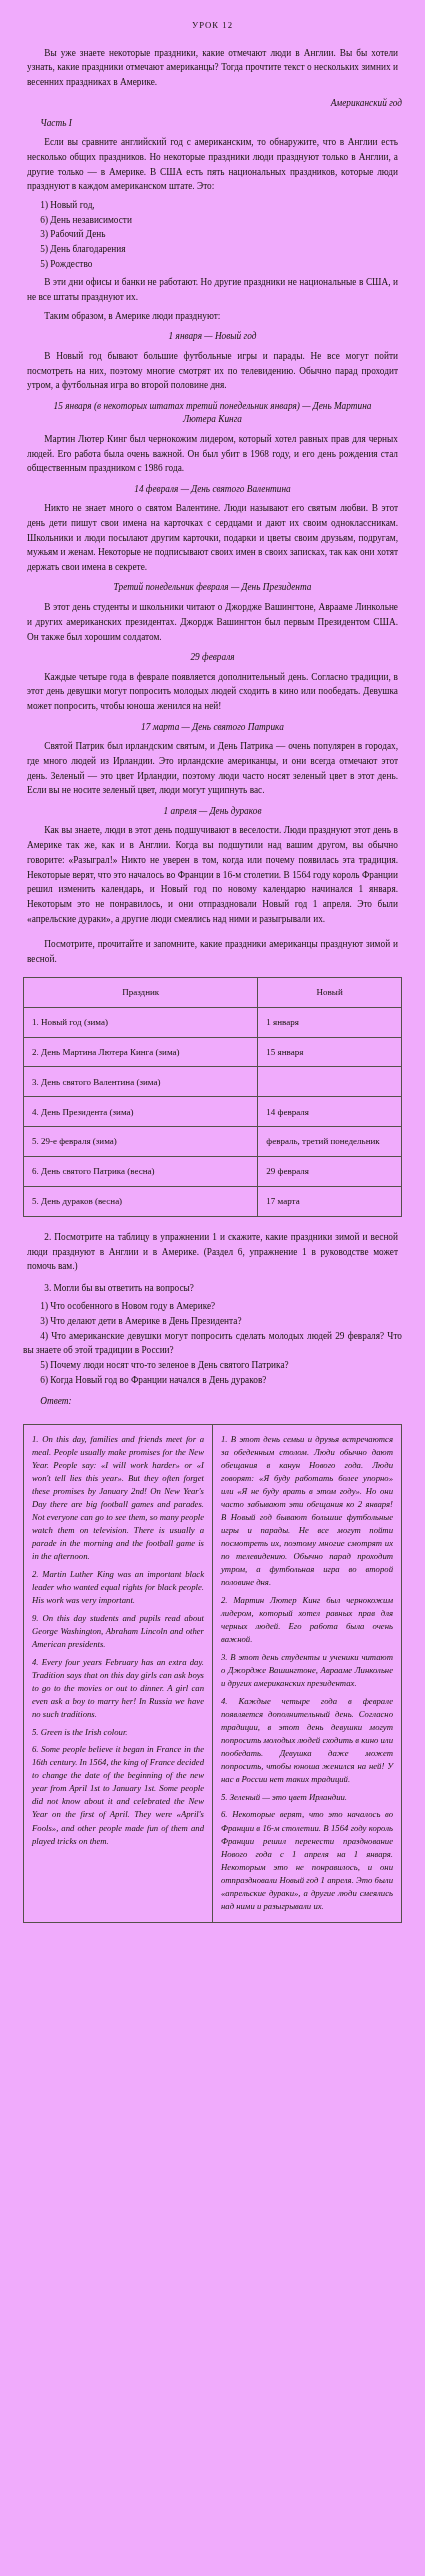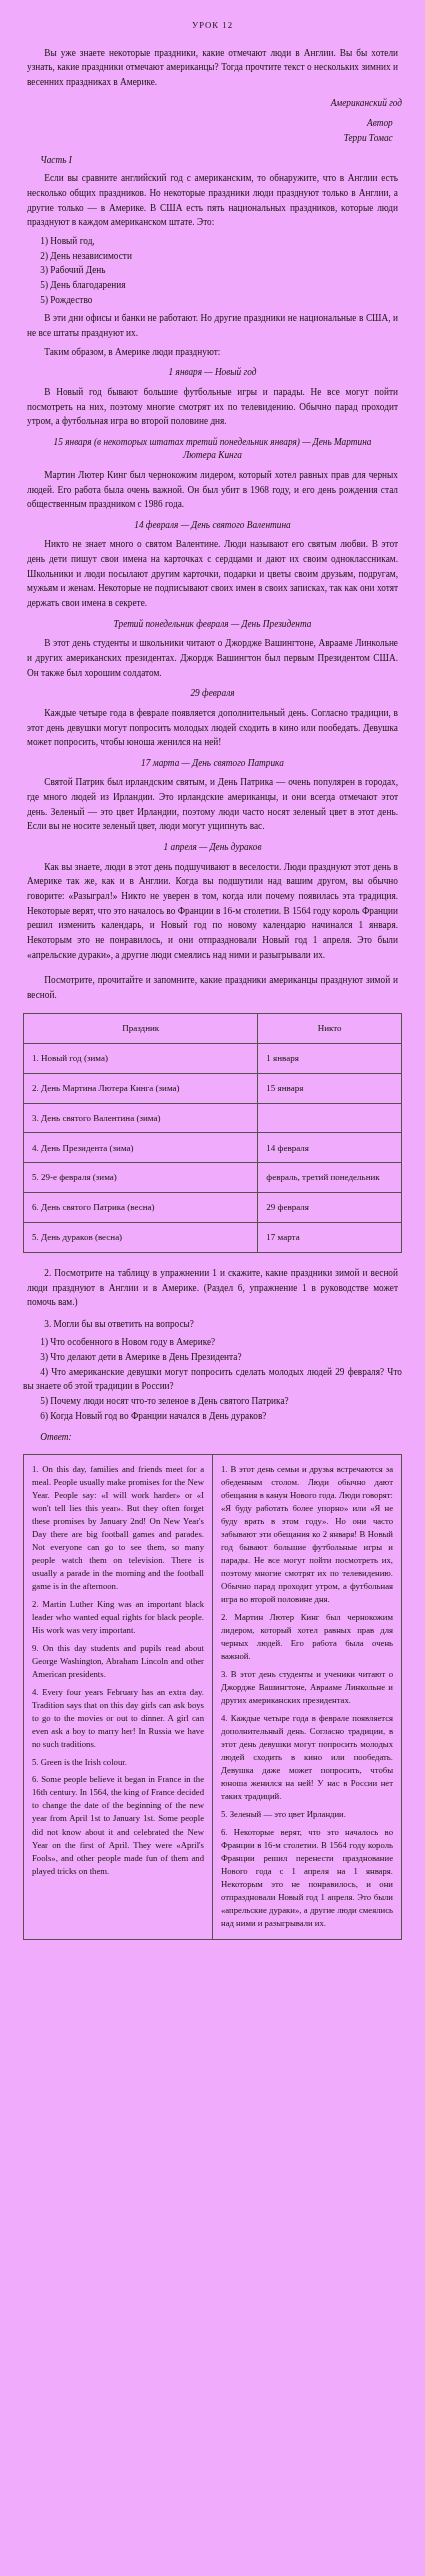--- a/index.html
+++ b/index.html
@@ -80,21 +80,22 @@
     text-align: justify;
   }
   .answers-label {
     font-style: italic;
     text-indent: 17.3px;
     margin: 6.7px 0 5.3px 0;
   }
   .answers-table {
     width: 100%;
     border-collapse: collapse;
-    margin-top: 9px;
+    margin-top: 15px;
+    font-style: italic;
   }
   .answers-table td {
     border: 0.7px solid #55504a;
     width: 50%;
     padding: 8px 8px 9.3px 8px;
     vertical-align: top;
     font-size: 8.7px;
     line-height: 1.5;
   }
   .ans {
@@ -107,32 +108,28 @@
 <body>
 
 <div class="page">
 
   <div class="lesson-header">УРОК 12</div>
 
   <p class="para indent">Вы уже знаете некоторые праздники, какие отмечают люди в Англии. Вы бы хотели узнать, какие праздники отмечают американцы? Тогда прочтите текст о нескольких зимних и весенних праздниках в Америке.</p>
 
   <div class="doc-title">Американский год</div>
 
-  <div class="author-block">
-    <div>Автор</div>
-    <div>Терри Томас</div>
-  </div>
 
   <div class="part-label">Часть I</div>
 
   <p class="para indent">Если вы сравните английский год с американским, то обнаружите, что в Англии есть несколько общих праздников. Но некоторые праздники люди празднуют только в Англии, а другие только — в Америке. В США есть пять национальных праздников, которые люди празднуют в каждом американском штате. Это:</p>
 
   <div class="holiday-list">
     <div class="list-item">1) Новый год,</div>
-    <div class="list-item">2) День независимости</div>
+    <div class="list-item">6) День независимости</div>
     <div class="list-item">3) Рабочий День</div>
     <div class="list-item">5) День благодарения</div>
     <div class="list-item">5) Рождество</div>
   </div>
 
   <p class="para indent">В эти дни офисы и банки не работают. Но другие праздники не национальные в США, и не все штаты празднуют их.</p>
   <p class="para indent">Таким образом, в Америке люди празднуют:</p>
 
   <div class="date-heading">1 января — Новый год</div>
   <p class="para indent">В Новый год бывают большие футбольные игры и парады. Не все могут пойти посмотреть на них, поэтому многие смотрят их по телевидению. Обычно парад проходит утром, а футбольная игра во второй половине дня.</p>
@@ -154,21 +151,21 @@
 
   <div class="date-heading">1 апреля — День дураков</div>
   <p class="para indent">Как вы знаете, люди в этот день подшучивают в веселости. Люди празднуют этот день в Америке так же, как и в Англии. Когда вы подшутили над вашим другом, вы обычно говорите: «Разыграл!» Никто не уверен в том, когда или почему появилась эта традиция. Некоторые верят, что это началось во Франции в 16-м столетии. В 1564 году король Франции решил изменить календарь, и Новый год по новому календарю начинался 1 января. Некоторым это не понравилось, и они отпраздновали Новый год 1 апреля. Это были «апрельские дураки», а другие люди смеялись над ними и разыгрывали их.</p>
 
   <p class="para indent task-para">Посмотрите, прочитайте и запомните, какие праздники американцы празднуют зимой и весной.</p>
 
   <table class="holidays-table">
     <thead>
       <tr>
         <th class="col-holiday">Праздник</th>
-        <th>Никто</th>
+        <th>Новый</th>
       </tr>
     </thead>
     <tbody>
       <tr>
         <td>1. Новый год (зима)</td>
         <td>1 января</td>
       </tr>
       <tr>
         <td>2. День Мартина Лютера Кинга (зима)</td>
         <td>15 января</td>

